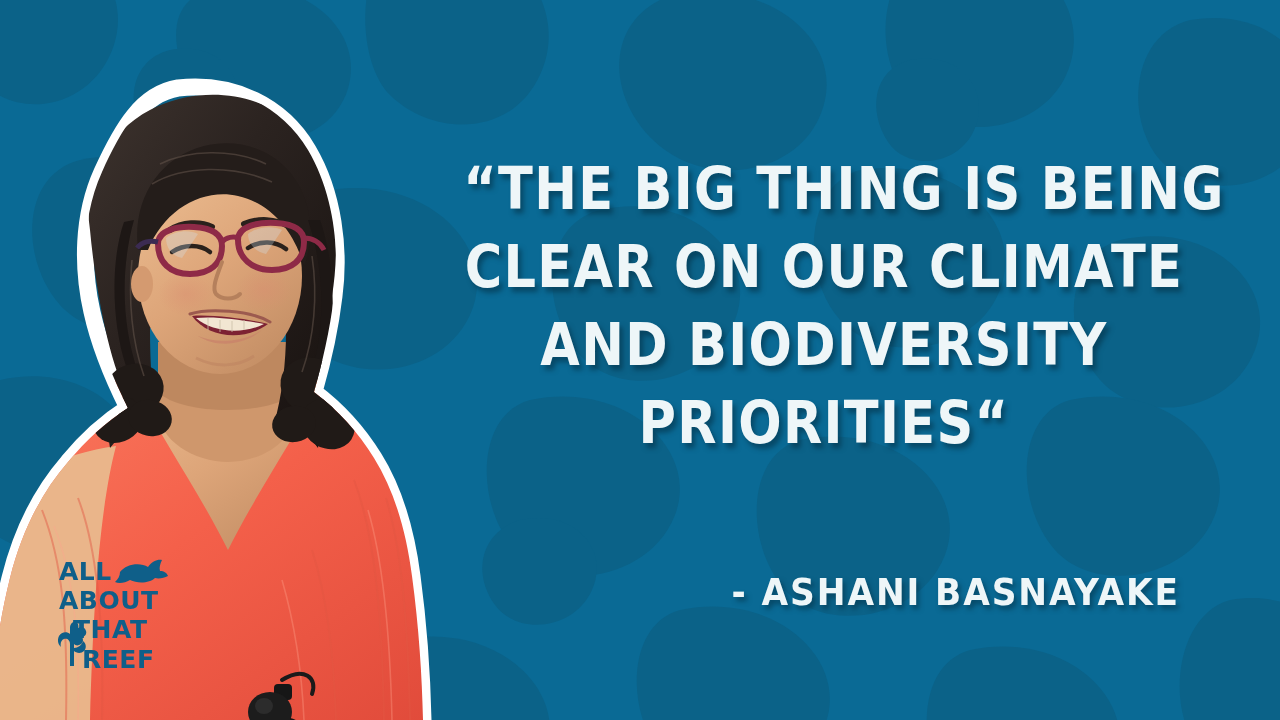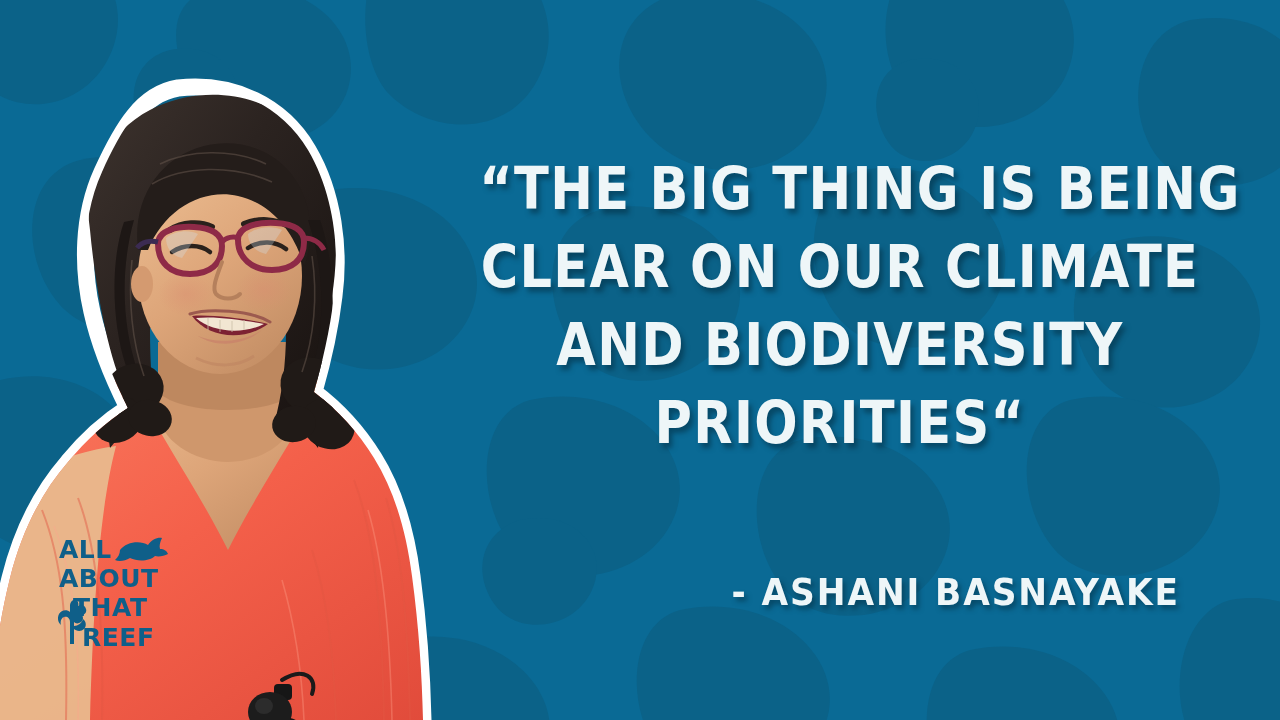--- a/index.html
+++ b/index.html
@@ -36,30 +36,30 @@
     bottom: 0;
     width: 470px;
     height: 640px;
   }
   .person-wrap svg { display: block; width: 100%; height: 100%; overflow: visible; }
 
   
   .logo {
     position: absolute;
     left: 58px;
-    top: 534px;
+    top: 556px;
     width: 110px;
     height: 118px;
   }
   .logo svg { display:block; width:100%; height:100%; }
 
   
   .quote-block {
     position: absolute;
-    left: 430px;
+    left: 414px;
     top: 150px;
     width: 820px;
     text-align: center;
   }
   .quote-line {
     color: #eef6f8;
     font-family: "DejaVu Sans", sans-serif;
     font-weight: bold;
     font-size: 58px;
     line-height: 78px;

